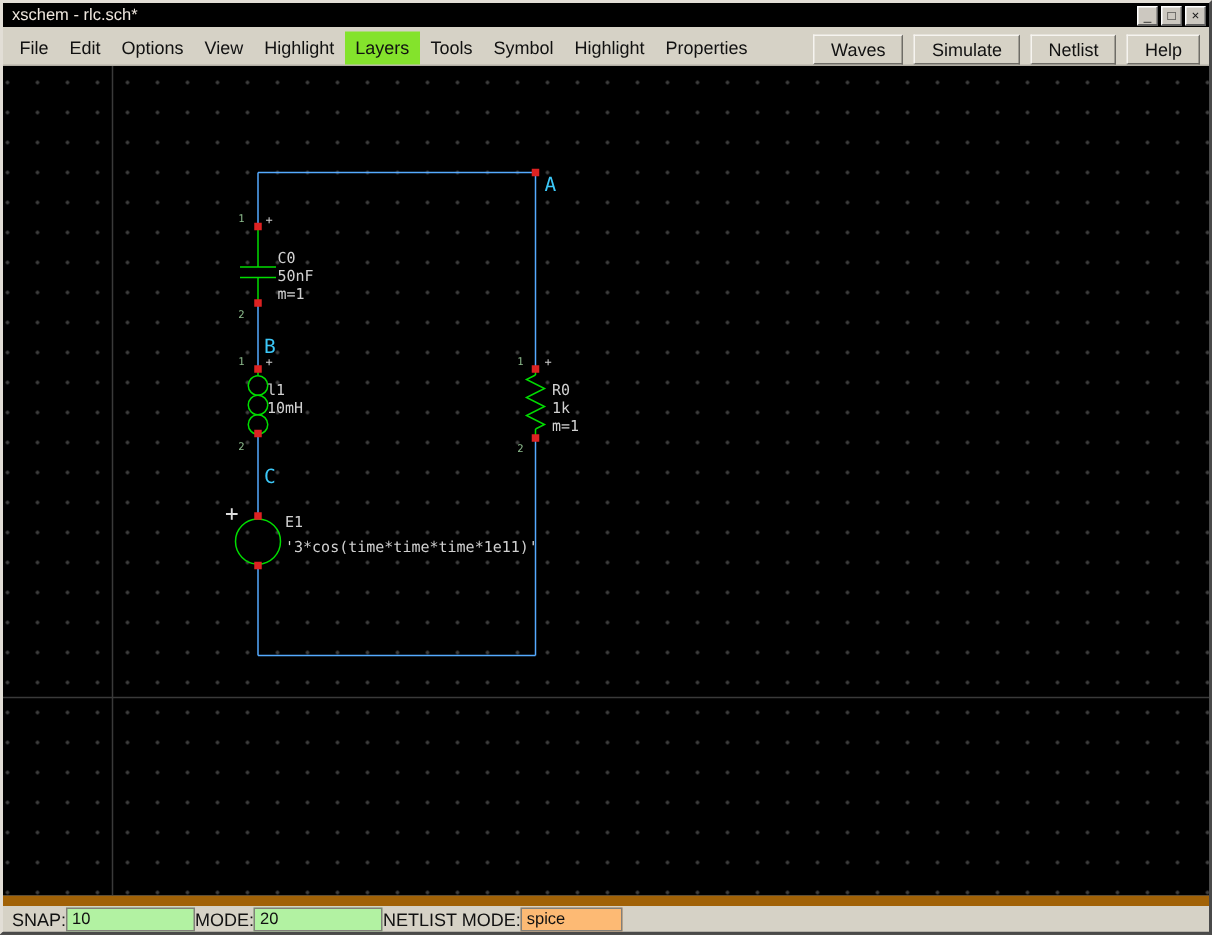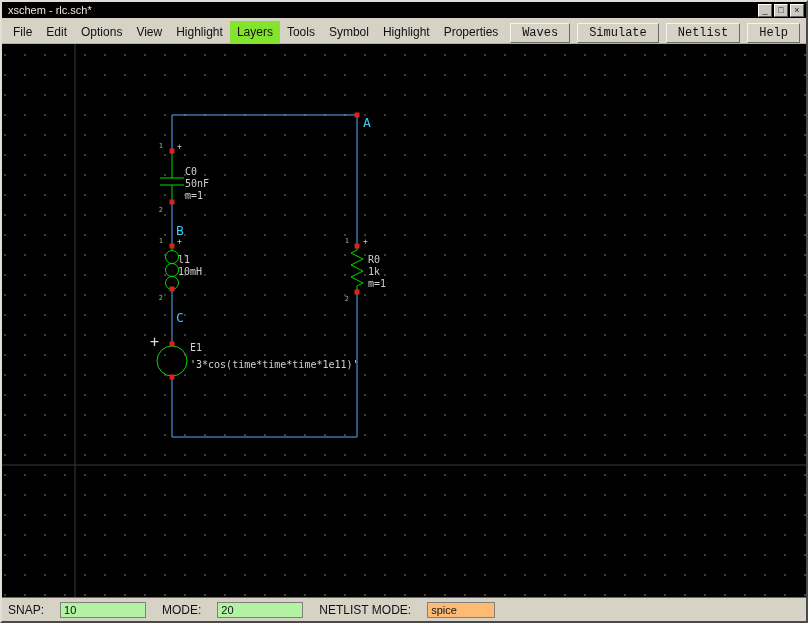--- a/index.html
+++ b/index.html
@@ -29,41 +29,41 @@
   .menubar {
     height:26px; flex:0 0 26px;
     display:flex; align-items:flex-end;
     padding:0 4px; font-size:12px; color:#111;
     background:#d6d2c6; border-bottom:1px solid #b2aea4;
   }
   .menu-item { padding:4px 7px; cursor:default; white-space:nowrap; }
   .menu-item.active { background:#84e32c; }
   .mb-buttons { margin-left:auto; display:flex; gap:7px; padding-right:2px; }
   .mbtn {
-    font-family:Liberation Mono, monospace; font-size:12px; color:#111;
+    font-family:Liberation Sans, sans-serif; font-size:12px; color:#111;
     background:#d6d2c6; padding:2px 11px;
     border:1px solid; border-color:#f6f4f0 #6e6c66 #6e6c66 #f6f4f0;
     cursor:default;
   }
   
   .canvas {
     flex:1 1 auto; position:relative; overflow:hidden;
     background-color:#000;
     background-image:radial-gradient(#3f3f3f 1px, transparent 1.3px);
     background-size:20px 20px;
     background-position:13px 1px;
   }
   .canvas svg { position:absolute; left:0; top:0; }
   .sch-text { font-family:"DejaVu Sans Mono", monospace; }
   
   .statusbar {
     height:24px; flex:0 0 24px;
-    display:flex; align-items:center; gap:16px;
+    display:flex; align-items:center; gap:0;
     padding:0 6px; font-size:12px; color:#111;
-    background:#d6d2c6; border-top:1px solid #a16207;
+    background:#d6d2c6; border-top:7px solid #a16207;
   }
   .sb-label { white-space:nowrap; }
   .sb-input {
     height:16px; border:1px solid #82807a;
     font-family:"Liberation Sans", sans-serif; font-size:11px;
     padding:0 3px; color:#111;
   }
   .sb-green { background:#b2f2a2; width:86px; }
   .sb-gray  { background:#fdba74; width:68px; }
   .sb-status { white-space:pre; margin-left:8px; }

